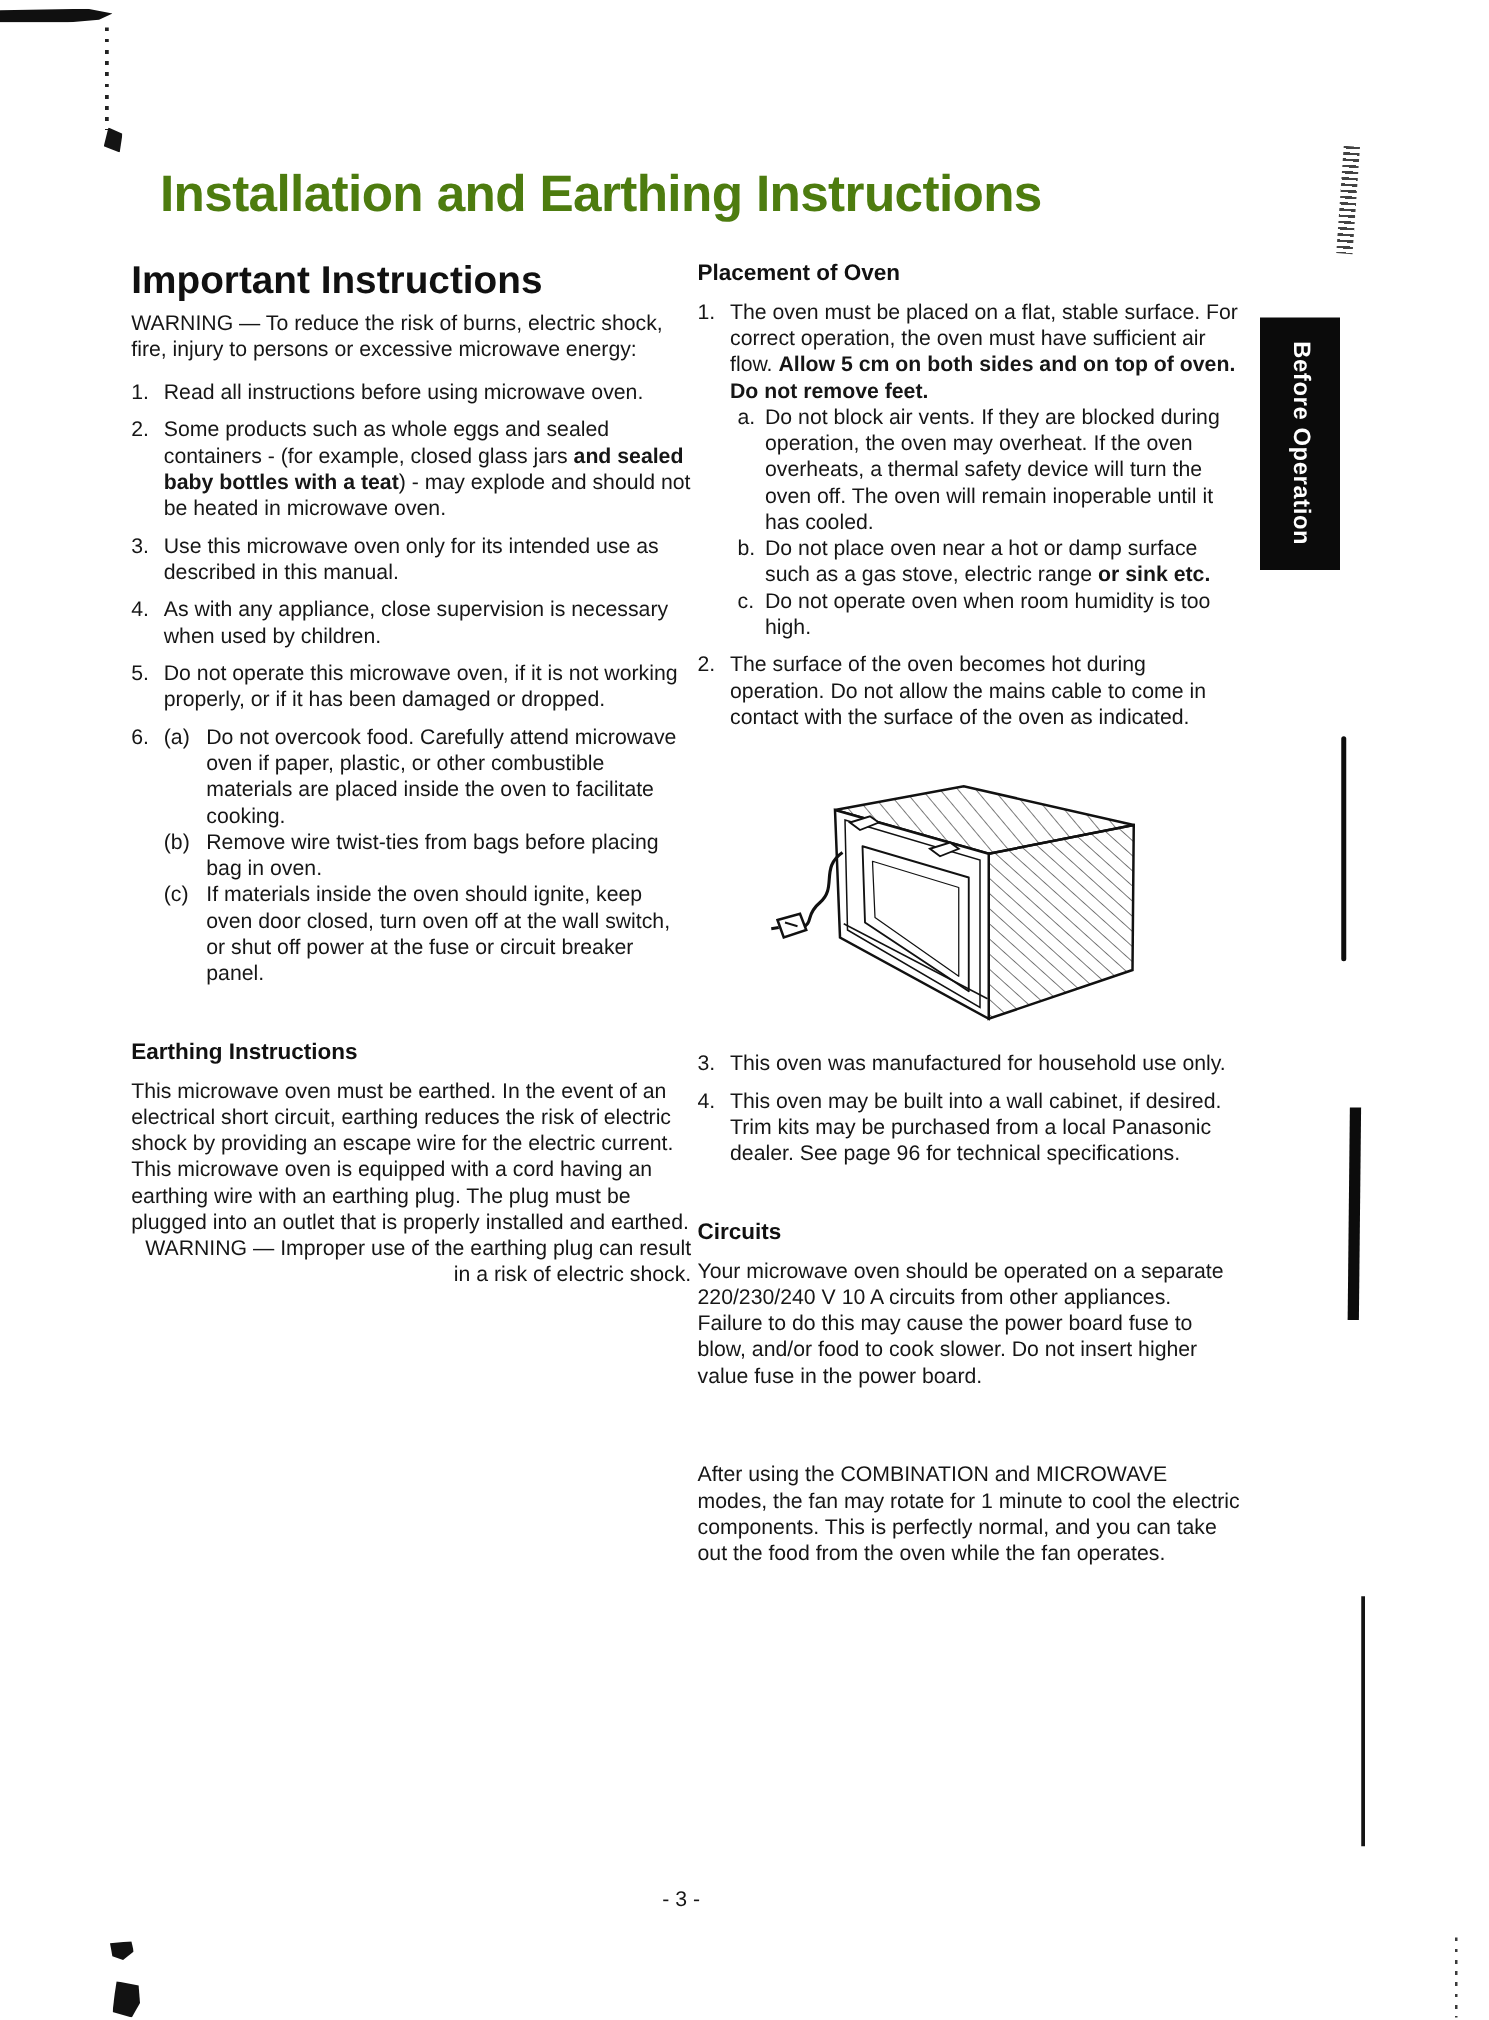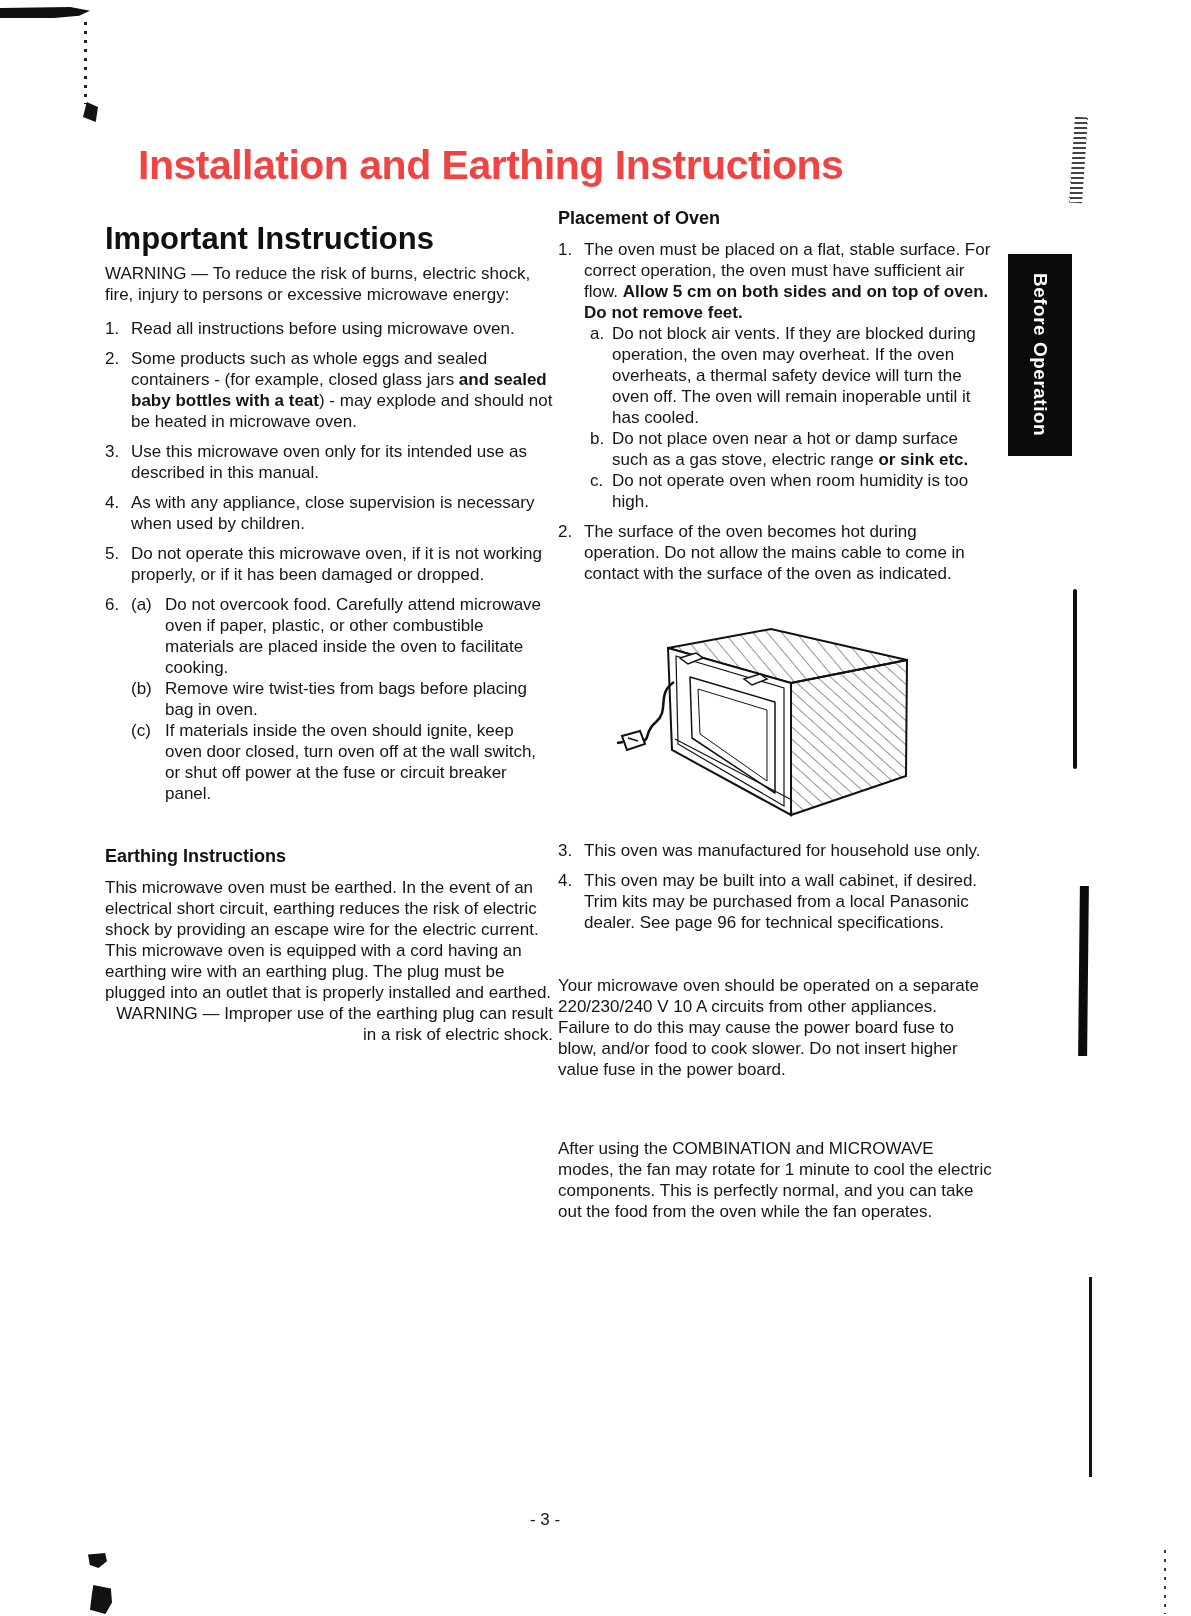--- a/index.html
+++ b/index.html
@@ -5,31 +5,31 @@
 <style>
   html,body{margin:0;padding:0;}
   body{
     width:1191px;height:1616px;position:relative;background:#ffffff;
     font-family:"Liberation Sans",sans-serif;color:#161616;
     -webkit-text-size-adjust:none;overflow:hidden;
   }
   .page{position:absolute;inset:0;}
   
   .doc-title{
-    position:absolute;left:124px;top:128px;margin:14px;
-    font-size:41px;font-weight:700;letter-spacing:-0.5px;color:#ef4444;
+    position:absolute;left:124px;top:128px;margin:4px;
+    font-size:41px;font-weight:700;letter-spacing:-0.5px;color:#4d7c0f;
   }
   h2{margin:0 0 10px 0;font-size:18px;font-weight:700;color:#111;}
   h2.h-xl{font-size:31px;margin-bottom:14px;}
   p{margin:0;}
   .body-text{font-size:17px;line-height:21px;}
   .b{font-weight:700;}
   
   .col{position:absolute;}
-  .col-left{left:105px;top:228px;width:448px;}
+  .col-left{left:105px;top:213px;width:448px;}
   .col-right{left:558px;top:208px;width:434px;}
   .warning-para{margin-bottom:13px;}
   
   .item{display:flex;margin-bottom:9px;}
   .item-label{flex:0 0 26px;}
   .item-body{flex:1;}
   .sub{margin-bottom:0;}
   .col-left .sub .item-label{flex:0 0 34px;}
   .col-right .sub{margin-left:6px;}
   .col-right .sub .item-label{flex:0 0 22px;}
@@ -239,20 +239,21 @@
     <span class="item-label">4.</span>
     <div class="item-body">
       <div class="item-text"><span>This oven may be built into a wall cabinet, if desired. Trim kits may be purchased from a local Panasonic dealer. See page 96 for technical specifications.</span></div>
 
     </div>
   </div>
         </div>
     </section>
 
     <section class="section-circuits">
+      <h2>Circuits</h2>
       <p>Your microwave oven should be operated on a separate 220/230/240 V 10 A circuits from other appliances. Failure to do this may cause the power board fuse to blow, and/or food to cook slower. Do not insert higher value fuse in the power board.</p>
     </section>
 
     <section class="section-fan">
       <p>After using the COMBINATION and MICROWAVE modes, the fan may rotate for 1 minute to cool the electric components. This is perfectly normal, and you can take out the food from the oven while the fan operates.</p>
     </section>
   </div>
 
   <div class="side-tab">Before Operation</div>
 

